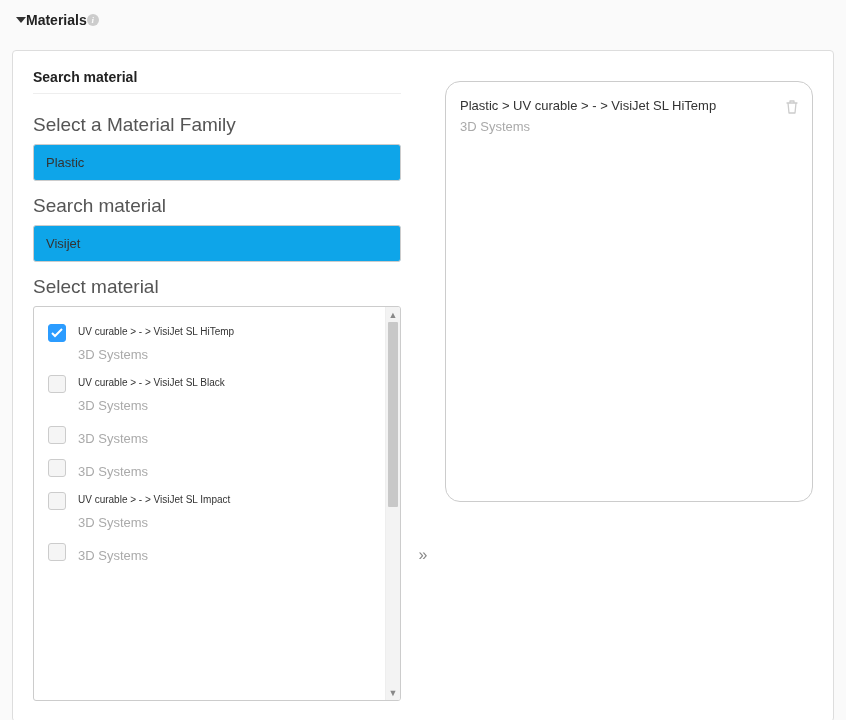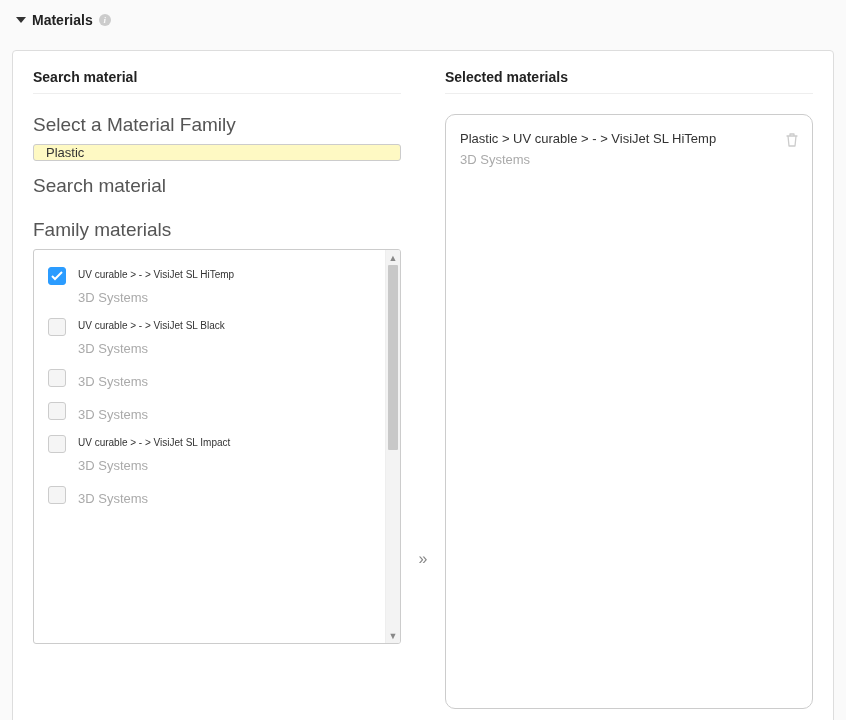--- a/index.html
+++ b/index.html
@@ -8,21 +8,21 @@
     font-family: Arial, Helvetica, sans-serif;
     font-size: 13px;
     color: #333;
     background: #fafafa;
     width: 846px;
   }
   .section-header {
     display: flex;
     align-items: center;
     padding: 12px 16px 10px 16px;
-    gap: 6px;
+    gap: 0;
   }
   .section-header .caret {
     width: 0; height: 0;
     border-left: 5px solid transparent;
     border-right: 5px solid transparent;
     border-top: 6px solid #333;
   }
   .section-header .title {
     font-weight: bold;
     font-size: 14px;
@@ -73,24 +73,24 @@
   .field-label {
     font-size: 19px;
     color: #555;
     margin: 14px 0 8px 0;
   }
   .field-label.first { margin-top: 12px; }
   .text-input {
     width: 100%;
     border: 1px solid #ccc;
     border-radius: 3px;
-    padding: 0 12px;
+    padding: 10px 12px;
     font-size: 13px;
     color: #333;
-    background: #fef9c3;
+    background: #0ea5e9;
     outline: none;
   }
   .listbox {
     margin-top: 0;
     border: 1px solid #ccc;
     border-radius: 3px;
     background: #fff;
     height: 395px;
     overflow: hidden;
     position: relative;
@@ -157,23 +157,23 @@
     line-height: 18px;
   }
   .item-text .line2 {
     color: #aaa;
     font-size: 13px;
     margin-top: 6px;
   }
   .selected-box {
     margin-top: 12px;
     border: 1px solid #ccc;
-    border-radius: 10px;
+    border-radius: 15px;
     background: #fff;
-    height: 595px;
+    height: 421px;
     padding: 8px 0;
   }
   .sel-item {
     padding: 8px 14px 4px 14px;
     display: flex;
     align-items: flex-start;
     justify-content: space-between;
   }
   .sel-item .texts .line1 { color: #333; font-size: 13px; }
   .sel-item .texts .line2 { color: #aaa; font-size: 13px; margin-top: 6px; }
@@ -195,22 +195,23 @@
 
 <div class="panel">
 
   <div class="col col-left">
     <h3 class="section-title">Search material</h3>
 
     <div class="field-label first">Select a Material Family</div>
     <input class="text-input" type="text" value="Plastic" style="">
 
     <div class="field-label">Search material</div>
-
-    <div class="field-label">Family materials</div>
+    <input class="text-input" type="text" value="Visijet" style="">
+
+    <div class="field-label">Select material</div>
 
     <div class="listbox">
       <div class="listbox-inner" id="listbox-inner">
           <div class="item">
             <span class="checkbox checked">
               <svg width="12" height="10" viewBox="0 0 12 10">
                 <path d="M1 5 L4 8 L11 1" stroke="#fff" stroke-width="2" fill="none"></path>
               </svg>
             </span>
             <span class="item-text">
@@ -255,21 +256,20 @@
         <div class="scroll-arrow up">▲</div>
         <div class="scroll-thumb"></div>
         <div class="scroll-arrow down">▼</div>
       </div>
     </div>
   </div>
 
   <div class="gutter">»</div>
 
   <div class="col col-right">
-    <h3 class="section-title">Selected materials</h3>
     <div class="selected-box" id="selected-box">
         <div class="sel-item">
           <span class="texts">
             <div class="line1">Plastic &gt; UV curable &gt; - &gt; VisiJet SL HiTemp</div>
             <div class="line2">3D Systems</div>
           </span>
           <span class="trash"><svg width="12" height="14" viewBox="0 0 12 14">
               <path d="M1 3h10M4 3V1h4v2M2 3l1 10h6l1-10" stroke="#ccc" stroke-width="1.3" fill="none" stroke-linecap="round" stroke-linejoin="round"></path>
             </svg></span>
         </div>

